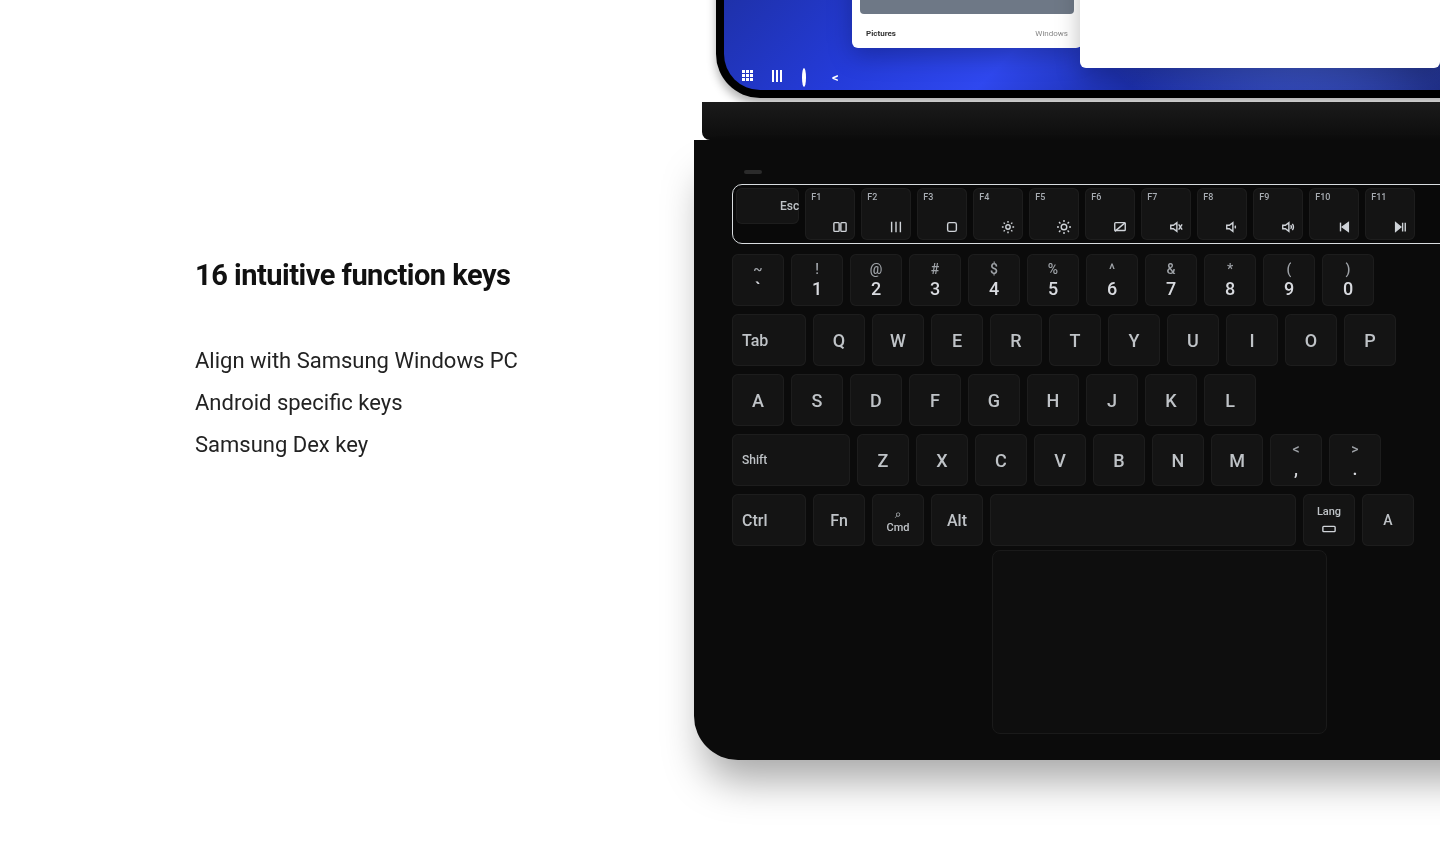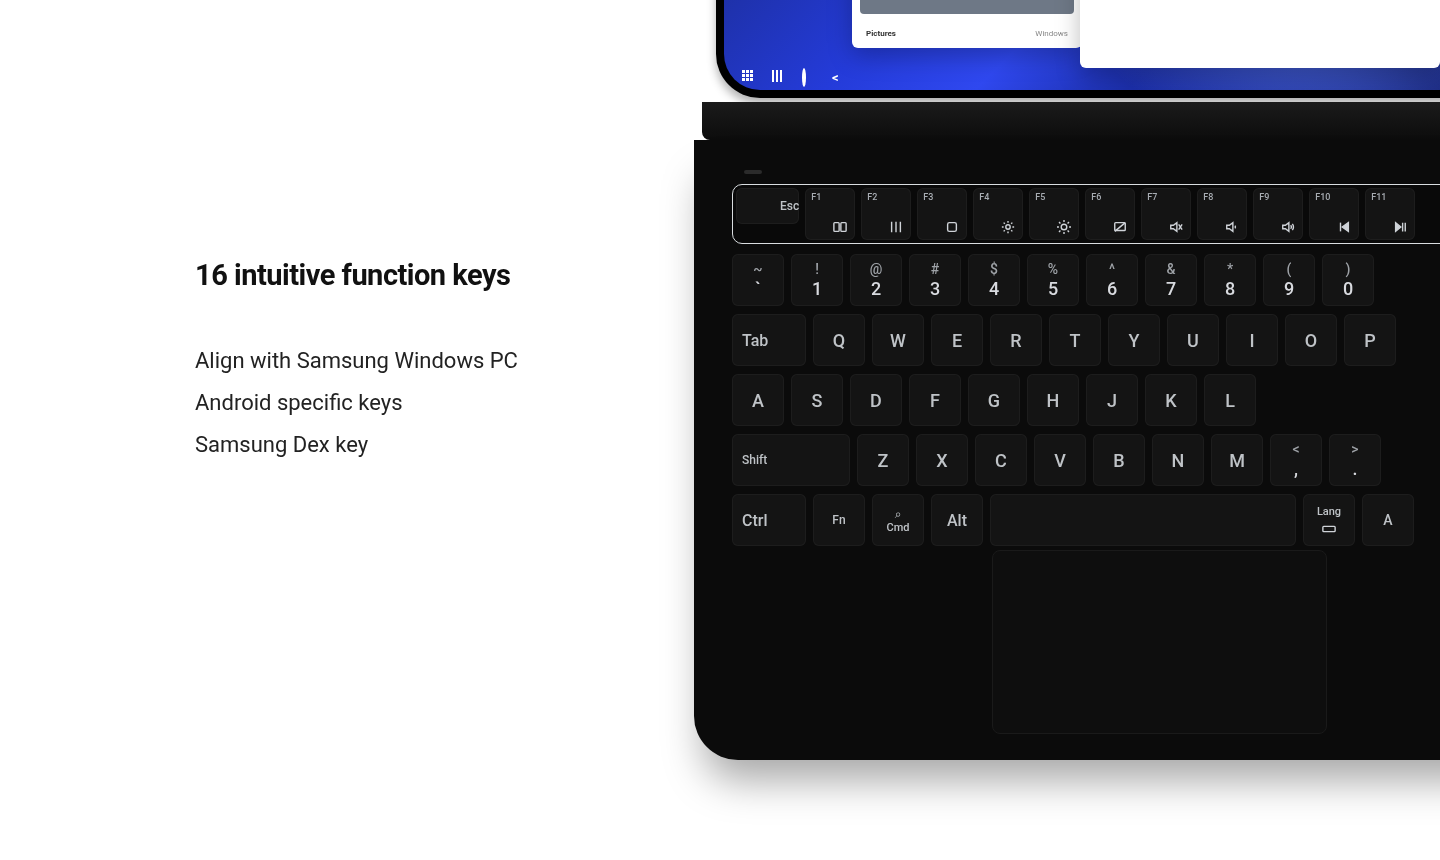--- a/index.html
+++ b/index.html
@@ -341,21 +341,21 @@
           <div class="key">
               <span class="numtop">&gt;</span>
               <span class="numbot">.</span>
             </div>
         </div>
 
         <div class="row">
           <div class="key wide1">
               <span>Ctrl</span>
             </div>
-          <div class="key" style="font-size:12px">Fn</div>
+          <div class="key" style="font-size:16px">Fn</div>
           <div class="key" style="flex-direction:column;font-size:11px">
             <span style="font-size:12px">⌕</span>
             <span>Cmd</span>
           </div>
           <div class="key" style="font-size:16px">Alt</div>
           <div class="key space"></div>
           <div class="key lang">
             <span style="font-size:11px">Lang</span>
             <svg class="ico" viewBox="0 0 16 8" style="margin-top:4px">
                 <rect x="1" y="1" width="14" height="6" rx="1"></rect>

